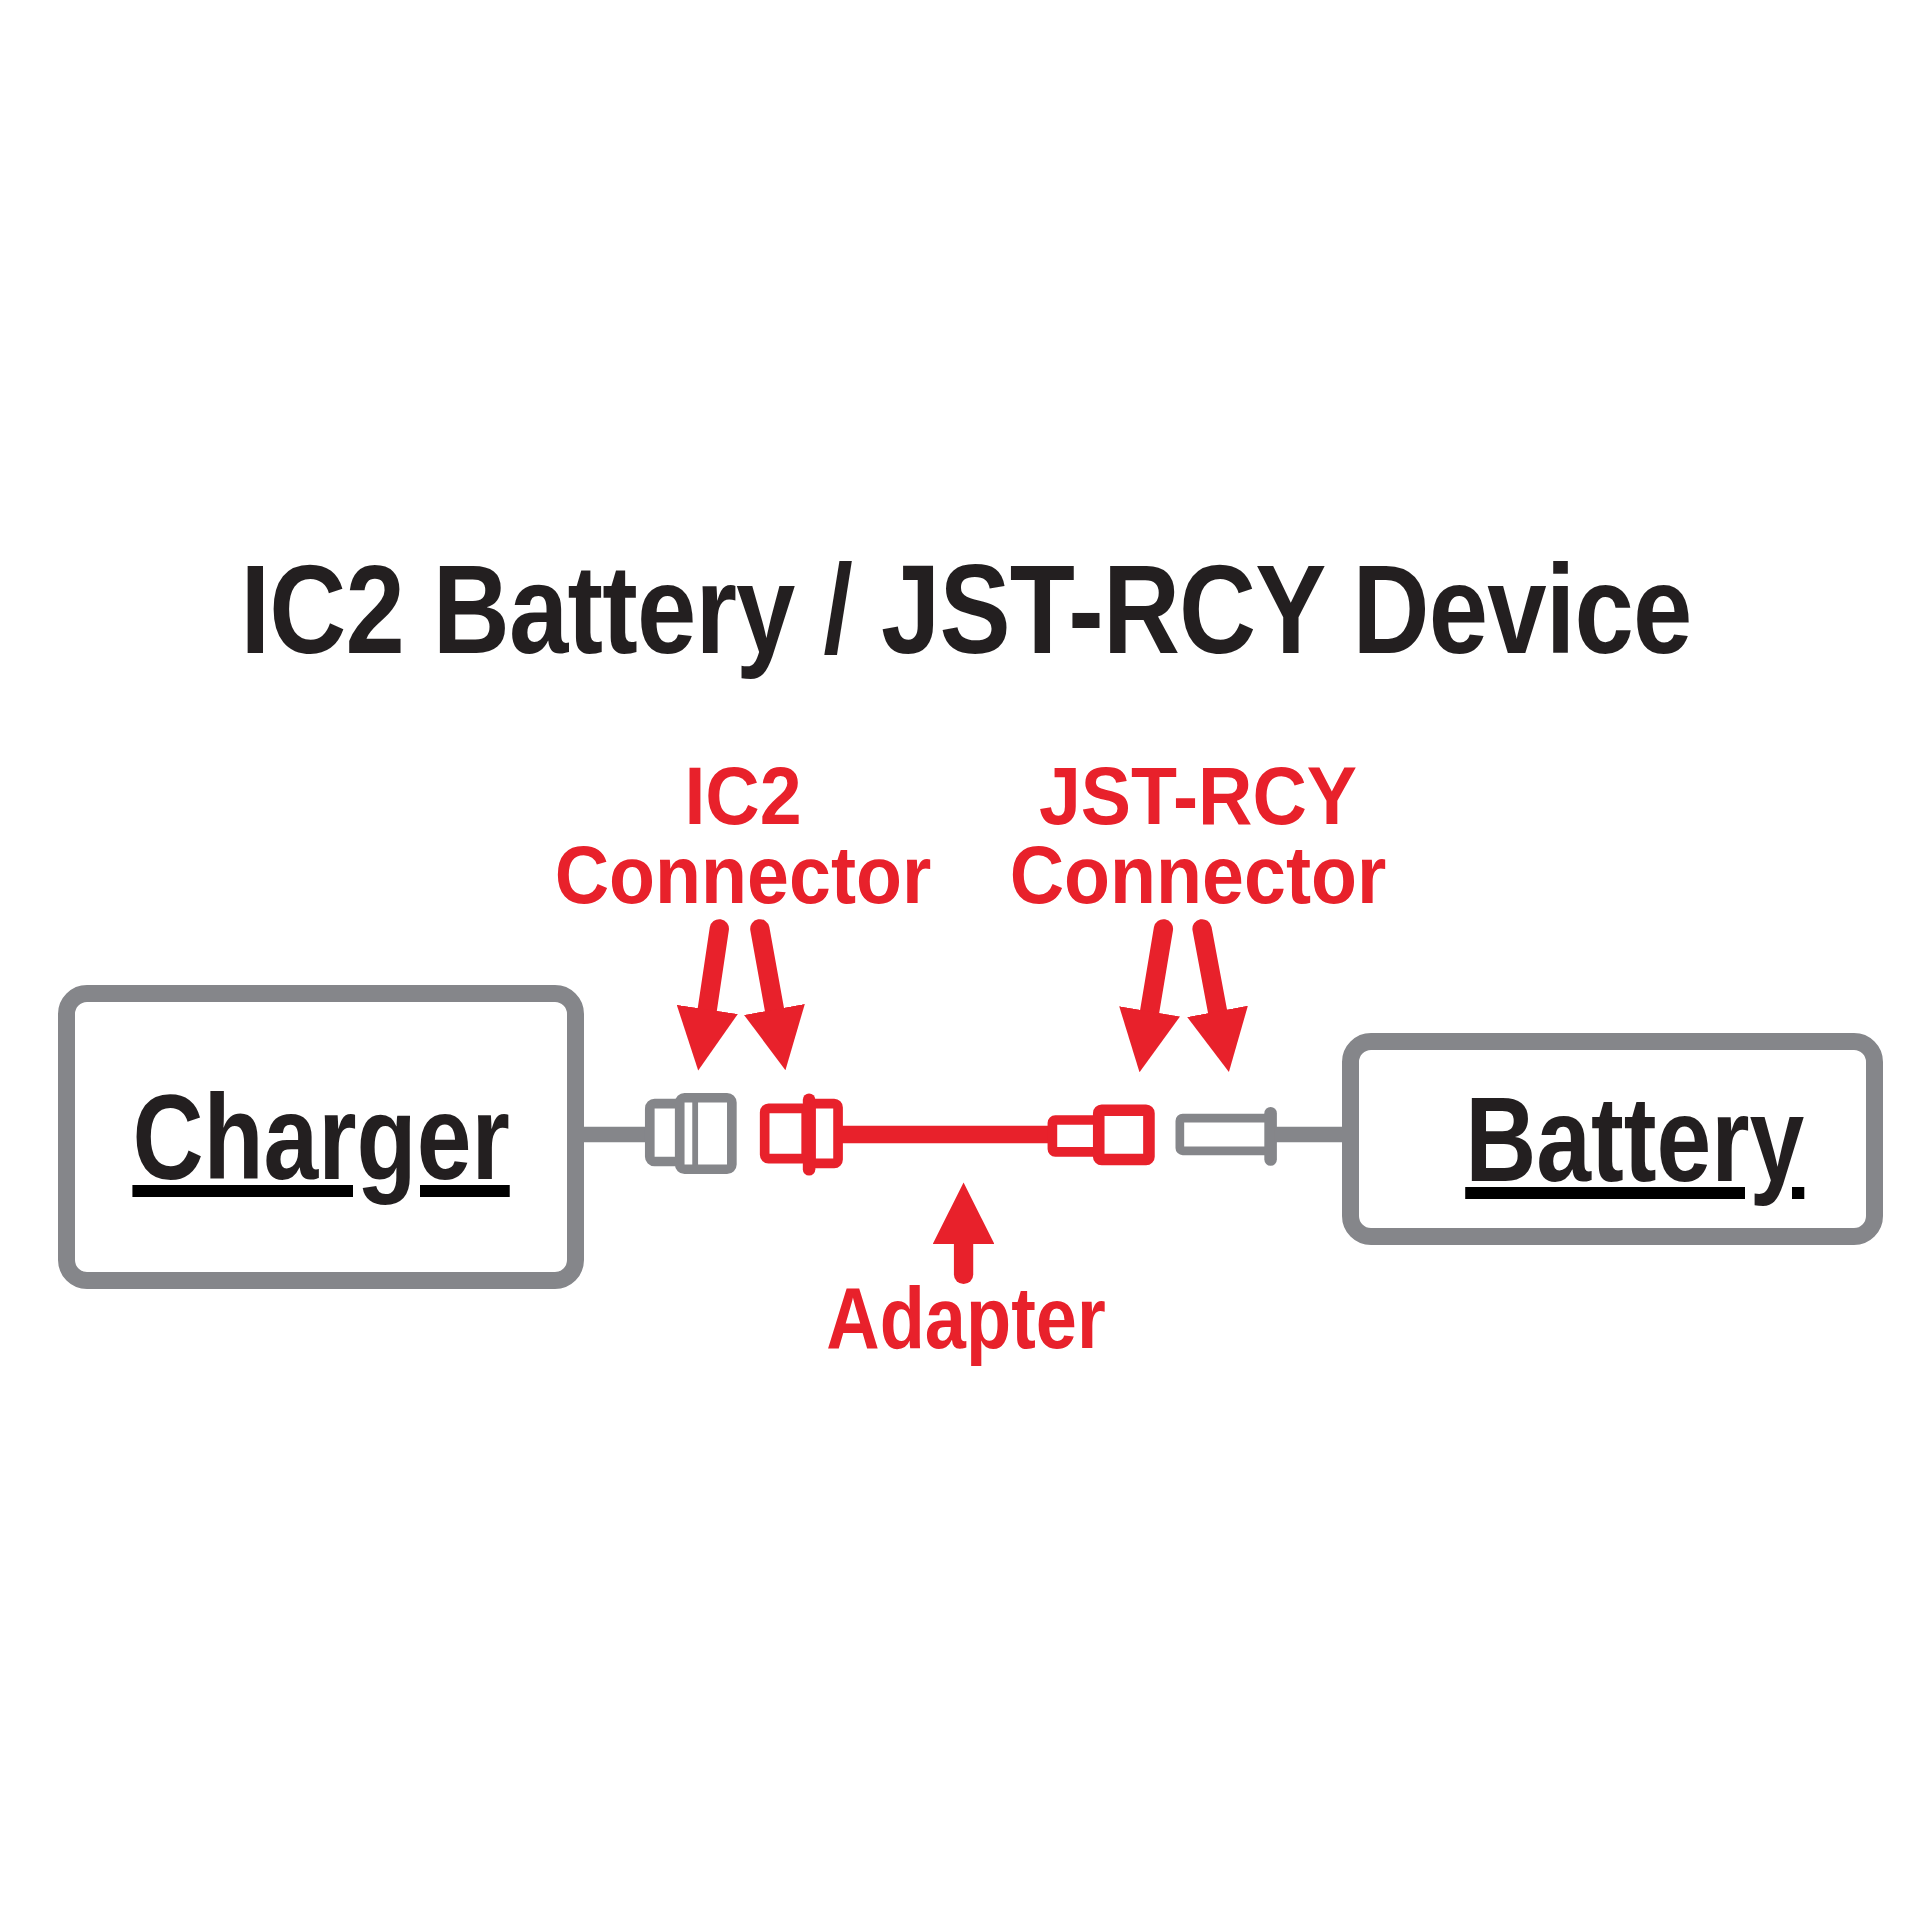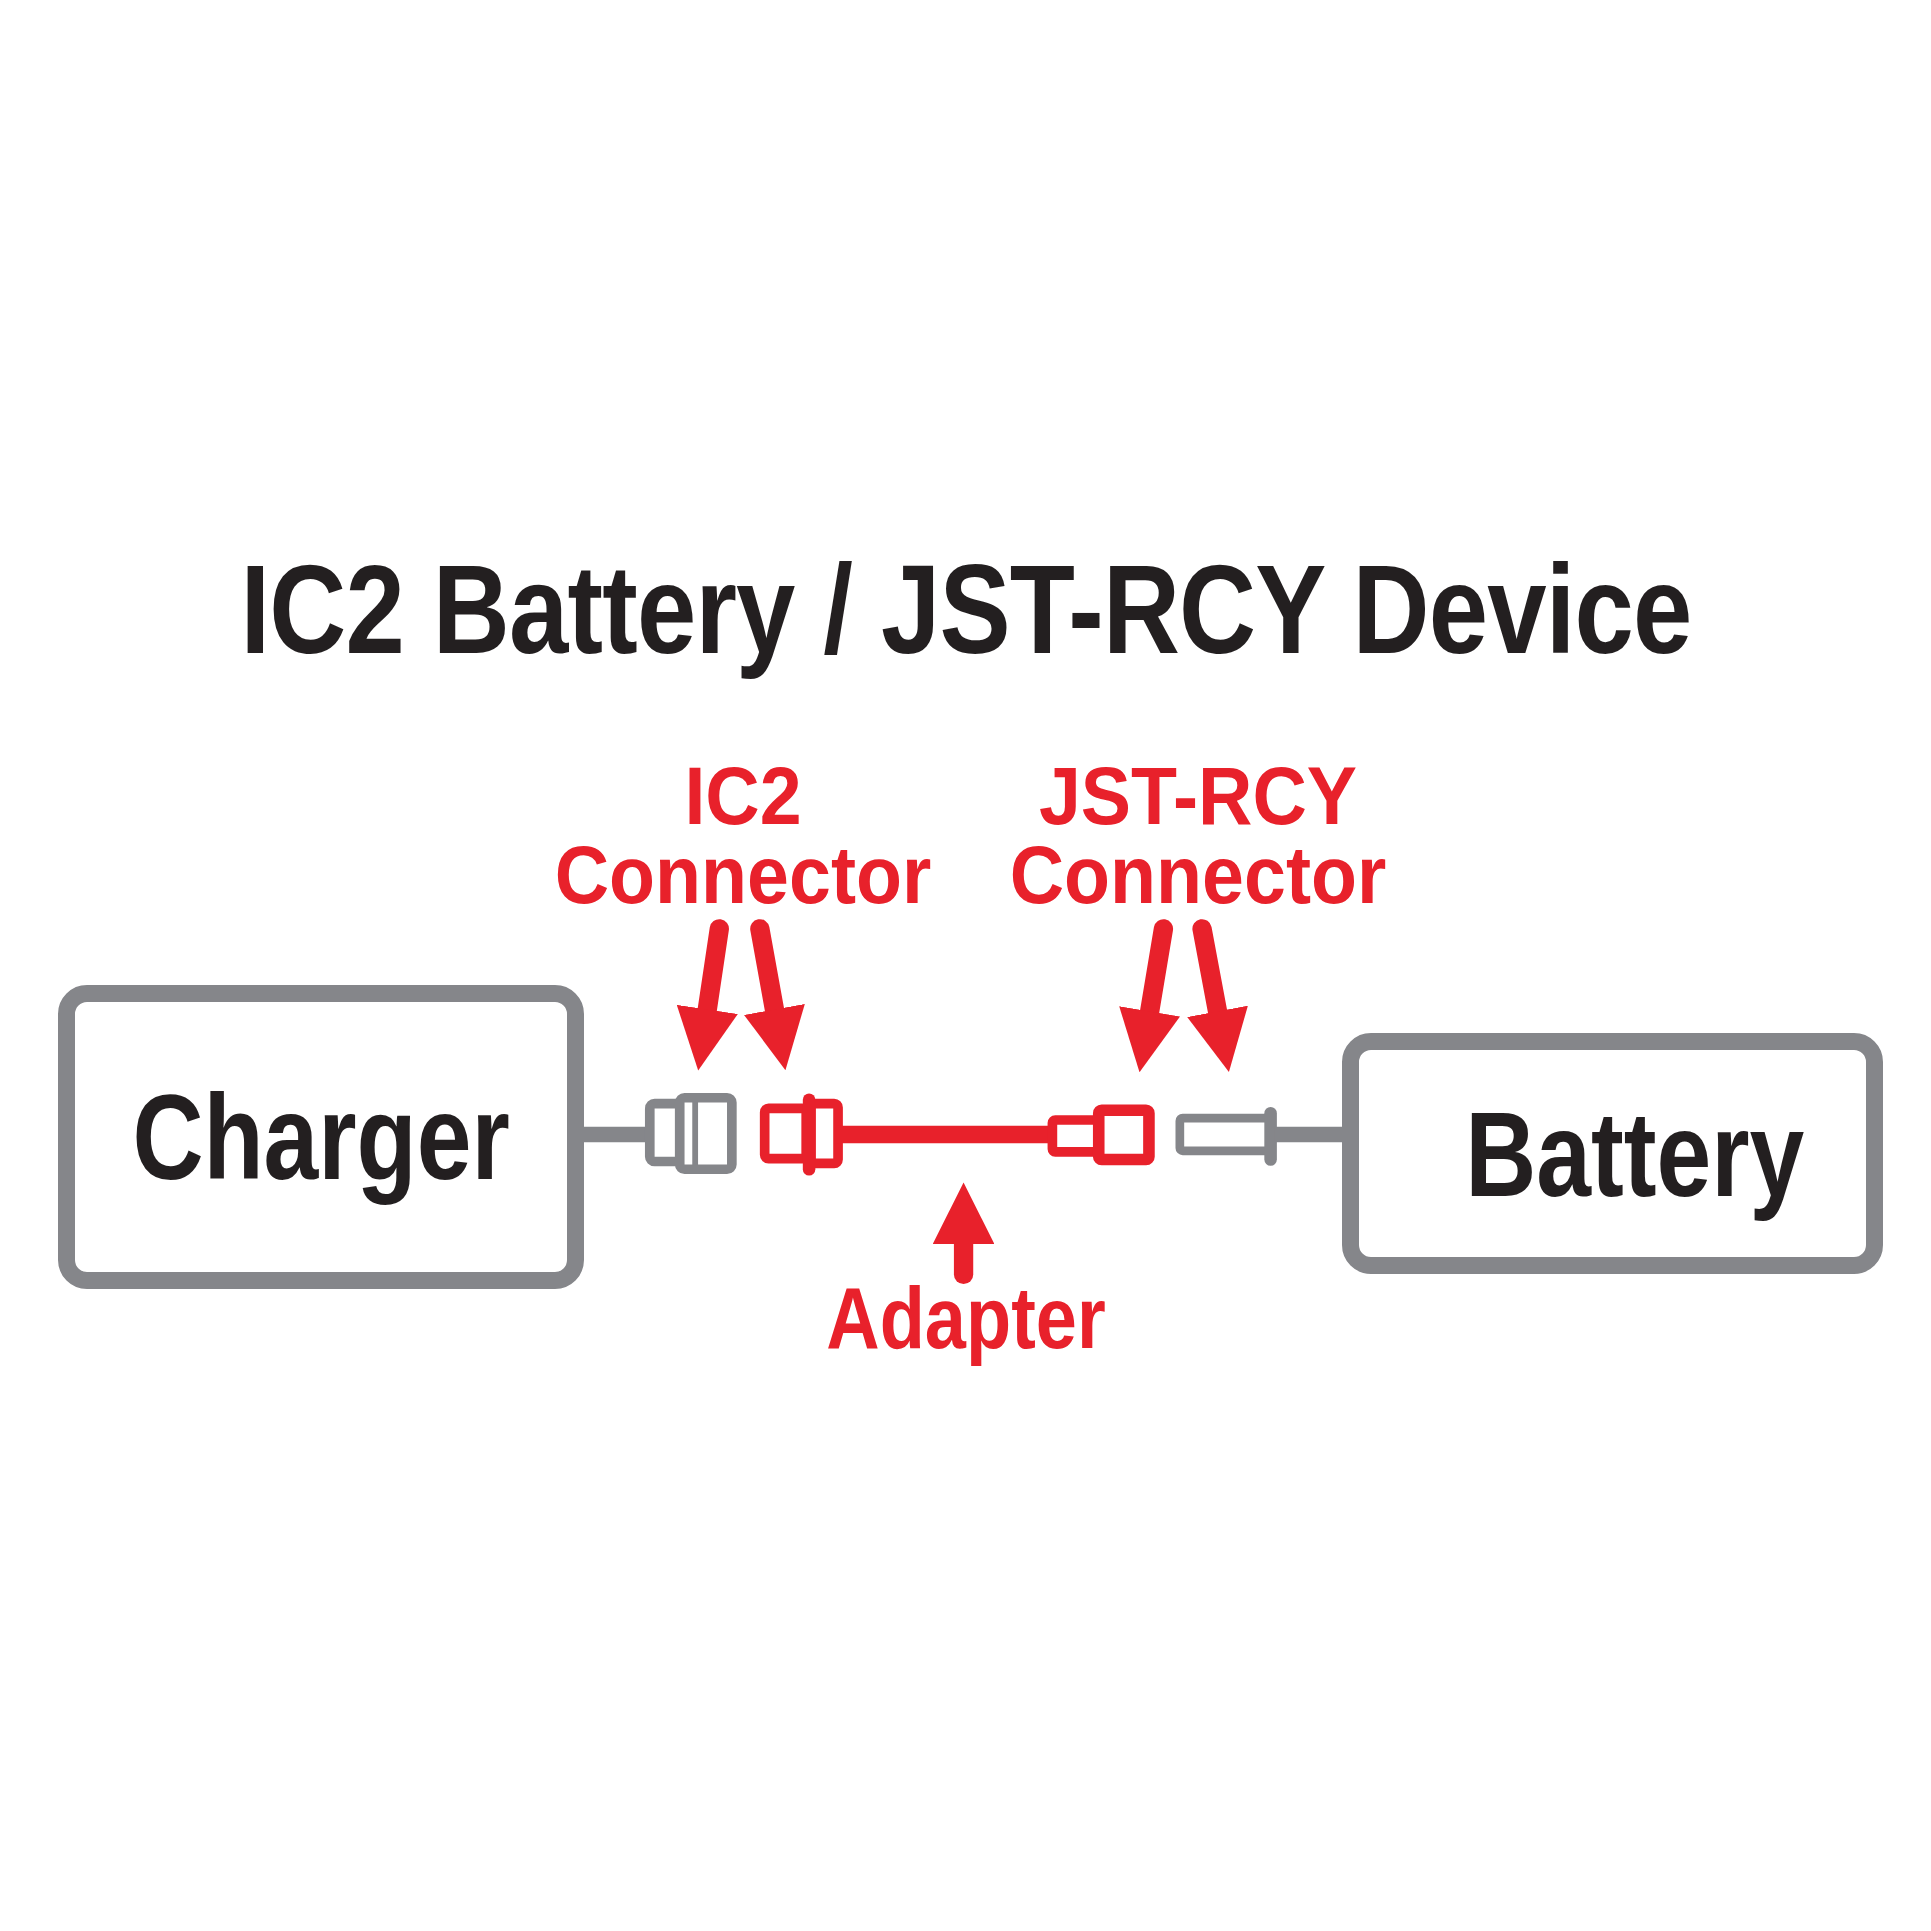--- a/index.html
+++ b/index.html
@@ -47,24 +47,24 @@
     font-weight:bold;
     font-size:87px;line-height:1;
     white-space:nowrap;
   }
   .box{
     position:absolute;
     box-sizing:border-box;
     border:17.4px solid var(--gray);
     border-radius:29px;
     background:var(--background);
-    display:flex;align-items:center;justify-content:center;
+    display:flex;align-items:center;justify-content:center;text-decoration:underline;
   }
   .box.charger{left:58px;top:985px;width:526px;height:304px;}
-  .box.battery{left:1342px;top:1033px;width:541px;height:241px;padding-left:44px;}
+  .box.battery{left:1342px;top:1033px;width:541px;height:212px;padding-left:44px;}
   .box-label{
     color:var(--text_dark);
     font-weight:bold;
     font-size:120px;line-height:1;
     transform:scaleX(0.82);
     white-space:nowrap;
   }
   .wire-gray{stroke:var(--gray);stroke-width:16;fill:none;}
   .wire-red{stroke:var(--red);stroke-width:18;fill:none;}
   .conn-gray{stroke:var(--gray);fill:#fff;}

